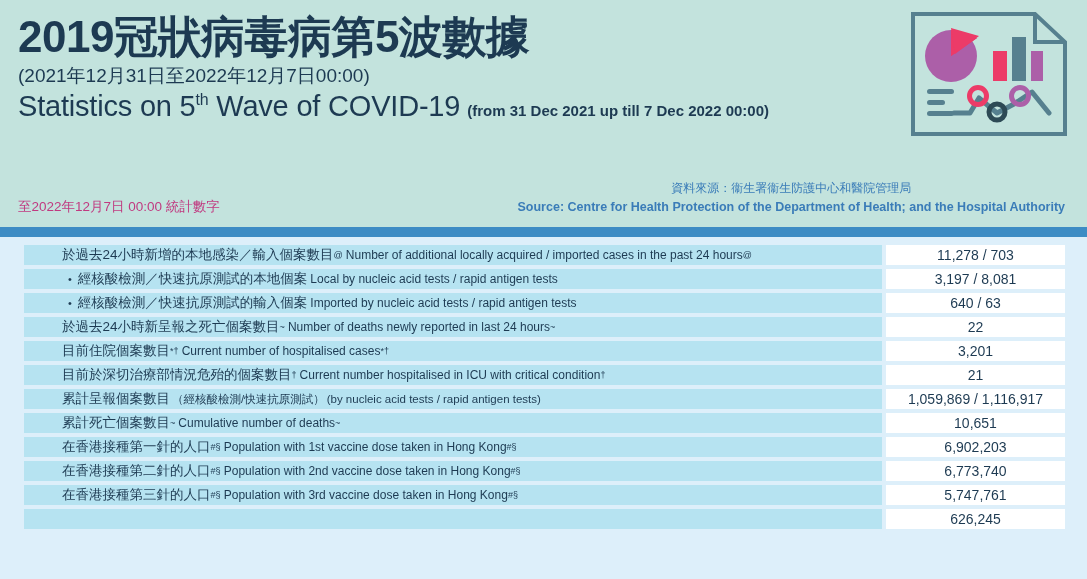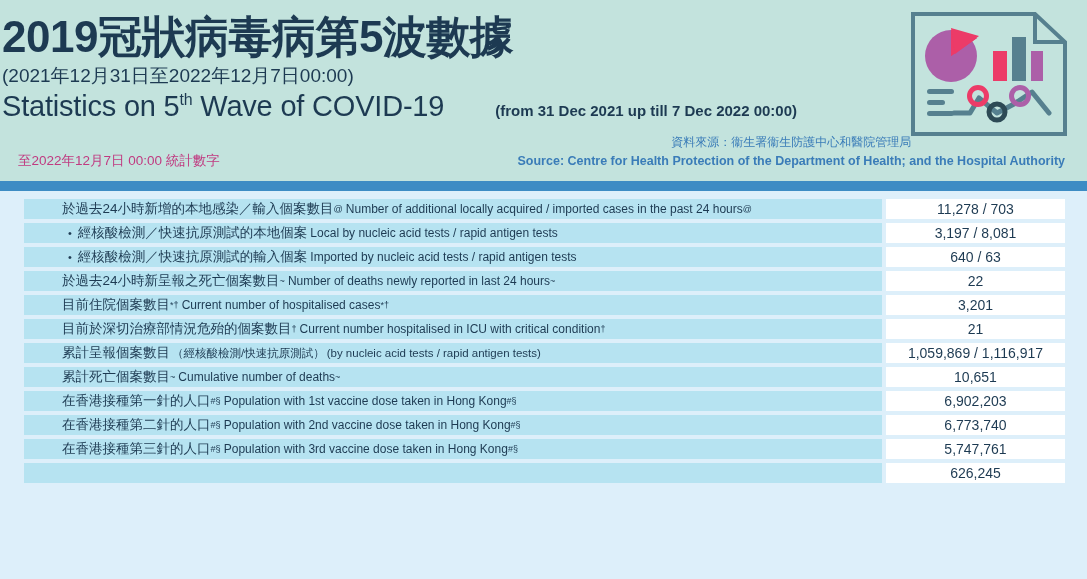--- a/index.html
+++ b/index.html
@@ -7,23 +7,23 @@
   body {
     font-family:"Liberation Sans","DejaVu Sans",sans-serif;
     background:#ddeffa;
     overflow:hidden;
   }
 
   
   .header{
     position:relative;
     width:1087px;
-    height:181px;
+    height:227px;
     background:#c3e3dd;
-    padding:14px 16px 0 2px;
+    padding:14px 16px 0 18px;
   }
   .title-zh{
     font-size:44px;
     font-weight:bold;
     color:#1d3a52;
     letter-spacing:-0.5px;
     line-height:1.05;
     white-space:nowrap;
   }
   .subtitle-zh-date{
@@ -31,21 +31,20 @@
     color:#1d3a52;
     line-height:1.35;
     margin-top:3px;
     white-space:nowrap;
   }
   .title-en-line{
     margin-top:1px;
     white-space:nowrap;
     display:flex;
     align-items:baseline;
-    gap:44px;
   }
   .title-en{
     font-size:29px;
     color:#1d3a52;
     letter-spacing:-0.2px;
   }
   .title-en sup{ font-size:.55em; }
   .title-en-date{
     font-size:15px;
     font-weight:bold;

